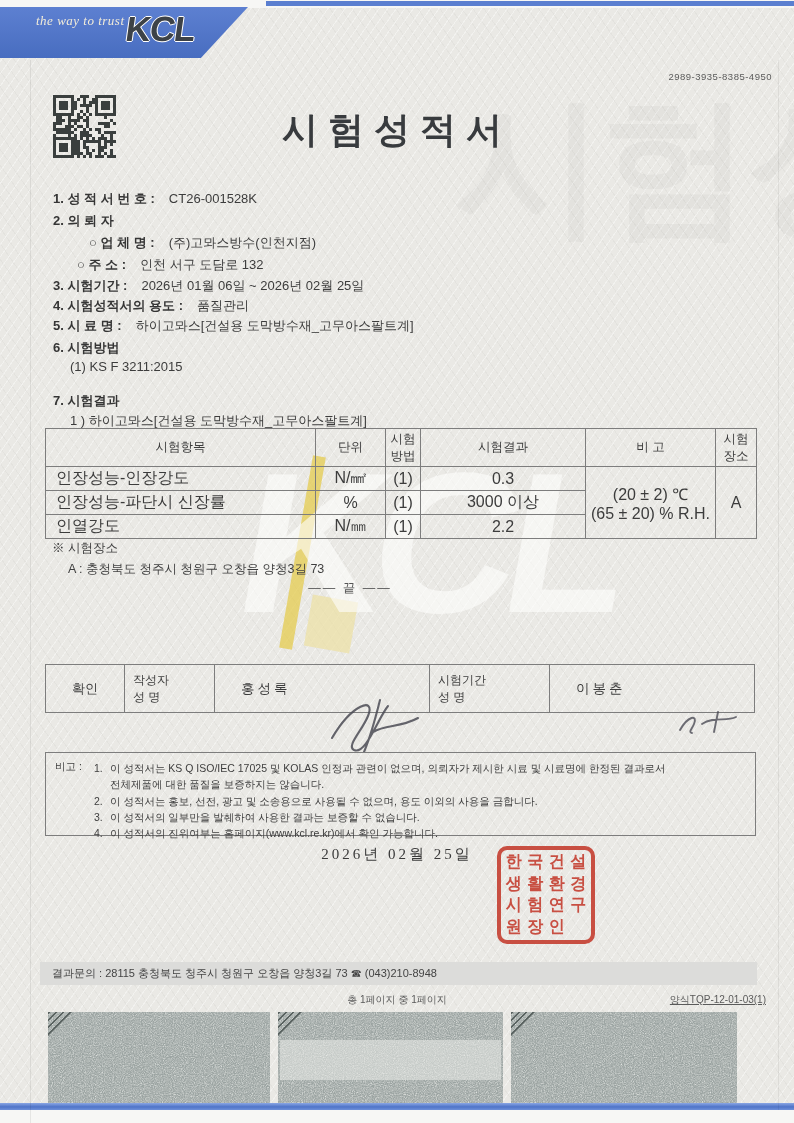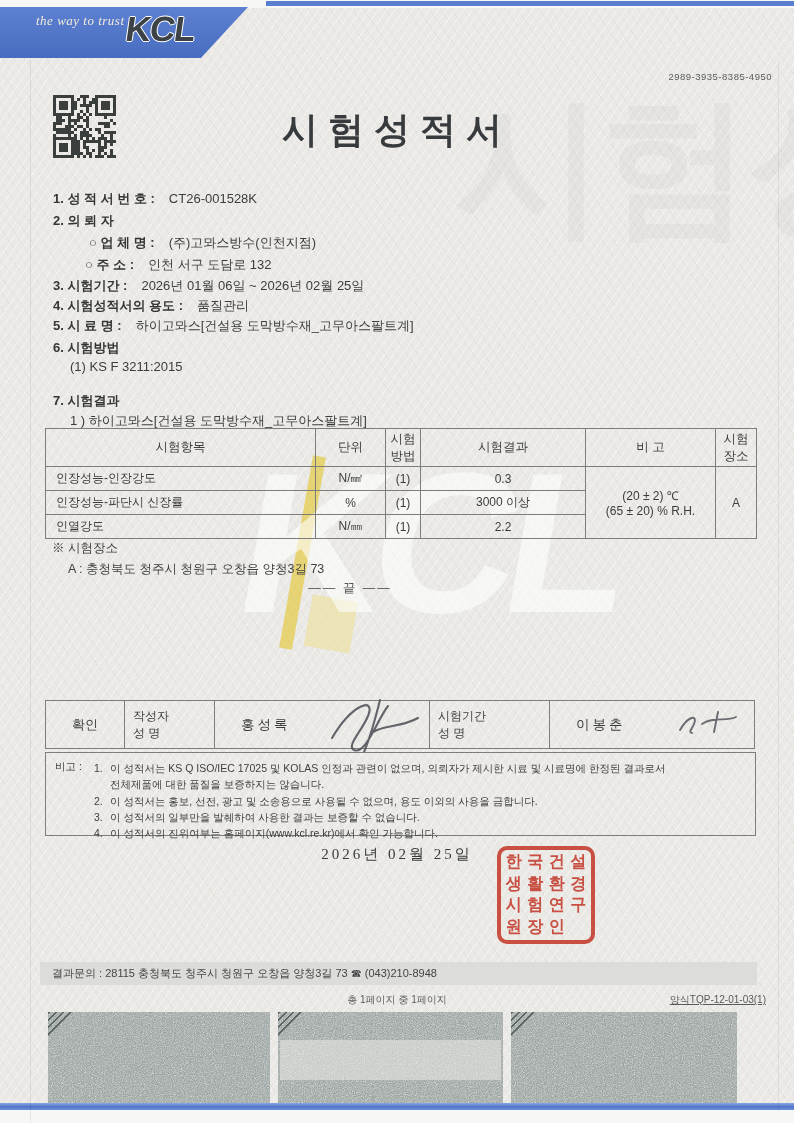--- a/index.html
+++ b/index.html
@@ -34,31 +34,31 @@
   .qr{left:53px;top:95px;width:63px;height:63px;}
   
   .iline{left:40px;font-size:13px;white-space:nowrap;color:#3c3c3c;margin-left:13px;}
   .iline b{font-weight:700;color:#353535;}
   .iline .val{margin-left:14px;font-weight:400;}
   
   table{border-collapse:collapse;}
   .rt{left:45px;top:428px;}
   .rt td,.rt th{border:1px solid #7d7d7d;font-weight:400;color:#3c3c3c;background:transparent;}
   .rt th{font-size:12.5px;}
-  .rt td{font-size:12px;}
+  .rt td{font-size:16px;}
   .pre{white-space:pre-line;}
   .cell-item{text-align:left;padding-left:10px;}
   .cell-c{text-align:center;}
   .small{font-size:10.5px;}
   
   .note-mark{left:52px;top:540px;font-size:12.5px;}
   .note-detail{left:68px;top:561px;font-size:12.5px;}
   .end-mark{left:40px;top:580px;width:620px;text-align:center;font-size:12.5px;color:#555;letter-spacing:2px;}
   
-  .ap{left:45px;top:700px;}
+  .ap{left:45px;top:664px;}
   .ap td{border:1px solid #7d7d7d;font-size:12px;color:#3c3c3c;}
   .ap .lbl{line-height:1.35;padding-left:8px;}
   .ap .nm{font-size:13.5px;letter-spacing:3px;padding-left:26px;}
   .sig{position:absolute;pointer-events:none;}
   
   .notes{left:45px;top:752px;width:709px;height:82px;border:1px solid #7d7d7d;}
   .notes-label{position:absolute;left:9px;top:7px;font-size:10.5px;}
   .notes-items{position:absolute;left:48px;top:7px;right:6px;}
   .note-row{display:flex;font-size:10.5px;line-height:1.55;color:#3e3e3e;}
   .note-row .no{width:16px;flex:0 0 16px;}
@@ -364,21 +364,21 @@
 
   <div class="abs iline" style="top:190px">
     <b>1. 성 적 서 번 호 :</b><span class="val">CT26-001528K</span>
   </div>
   <div class="abs iline" style="top:212px">
     <b>2. 의 뢰 자</b>
   </div>
   <div class="abs iline" style="top:234px;left:76px">
     <b>○ 업 체 명 :</b><span class="val">(주)고뫄스방수(인천지점)</span>
   </div>
-  <div class="abs iline" style="top:256px;left:72px">
+  <div class="abs iline" style="top:256px;left:64px">
     <b>○ 주      소 :</b><span class="val">인천 서구 도담로 132</span>
   </div>
   <div class="abs iline" style="top:277px">
     <b>3. 시험기간 :</b><span class="val">2026년 01월 06일 ~ 2026년 02월 25일</span>
   </div>
   <div class="abs iline" style="top:297px">
     <b>4. 시험성적서의 용도 :</b><span class="val">품질관리</span>
   </div>
   <div class="abs iline" style="top:317px">
     <b>5. 시 료 명 :</b><span class="val">하이고뫄스[건설용 도막방수재_고무아스팔트계]</span>

